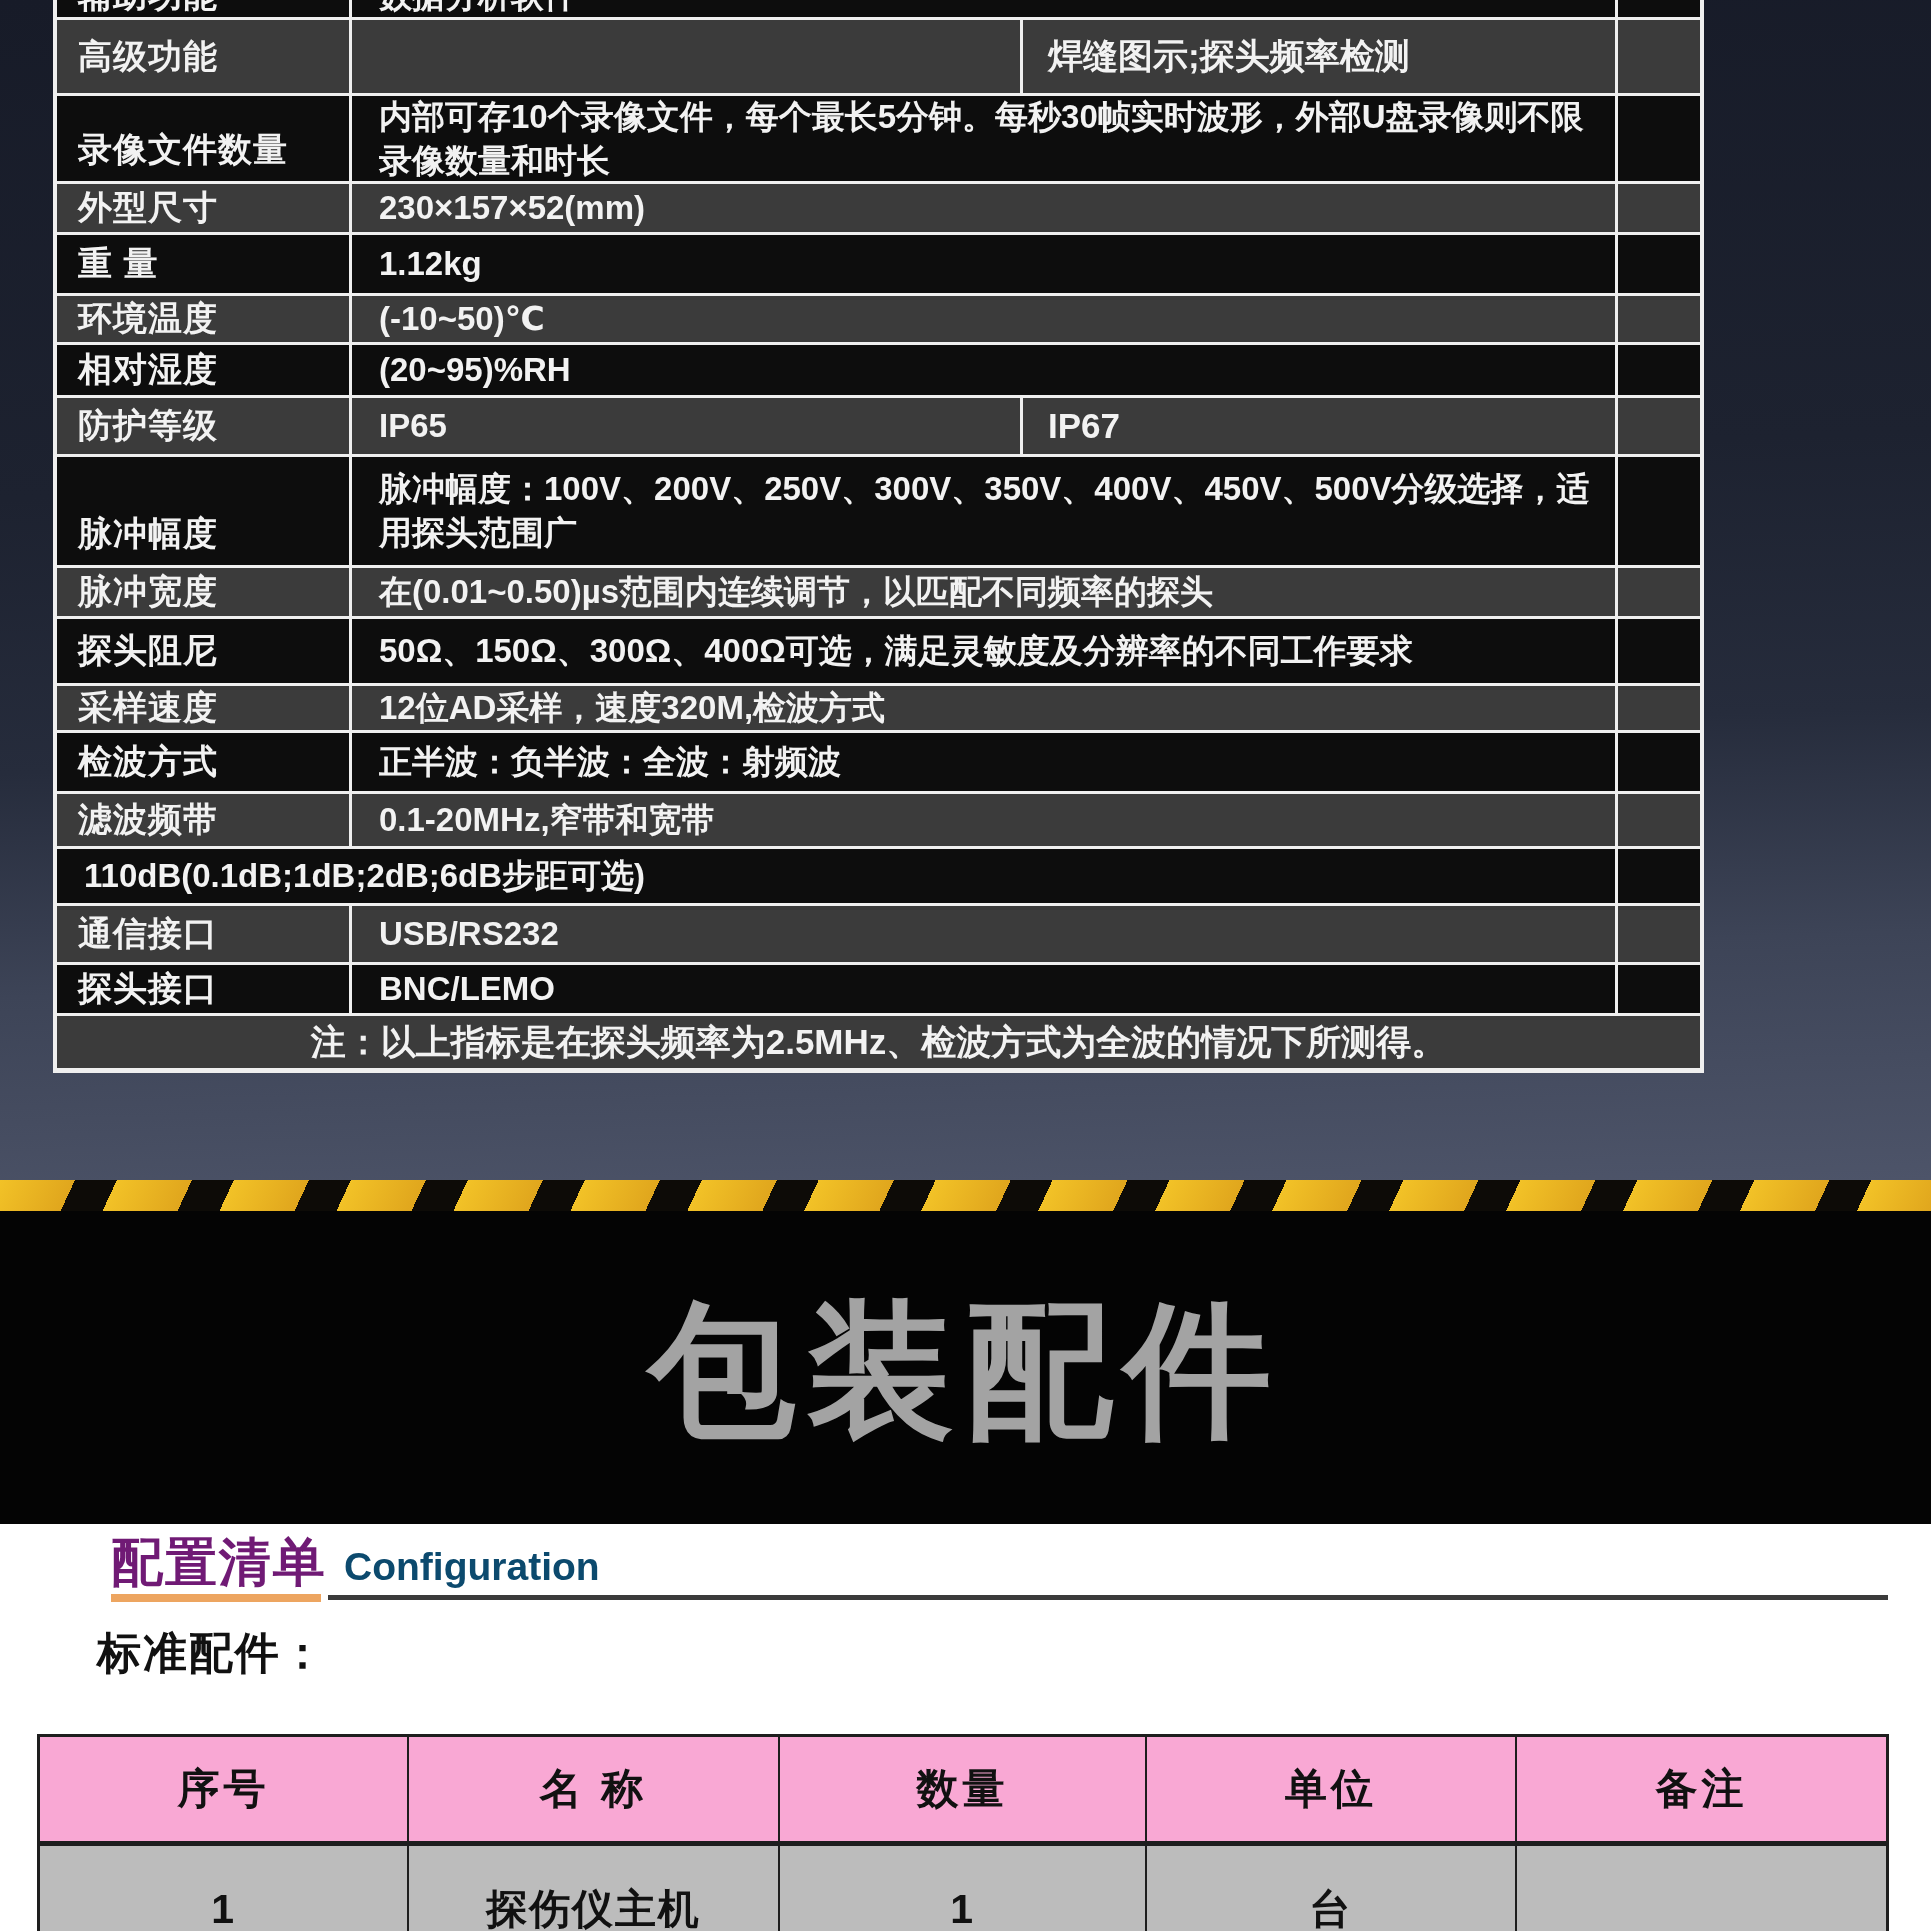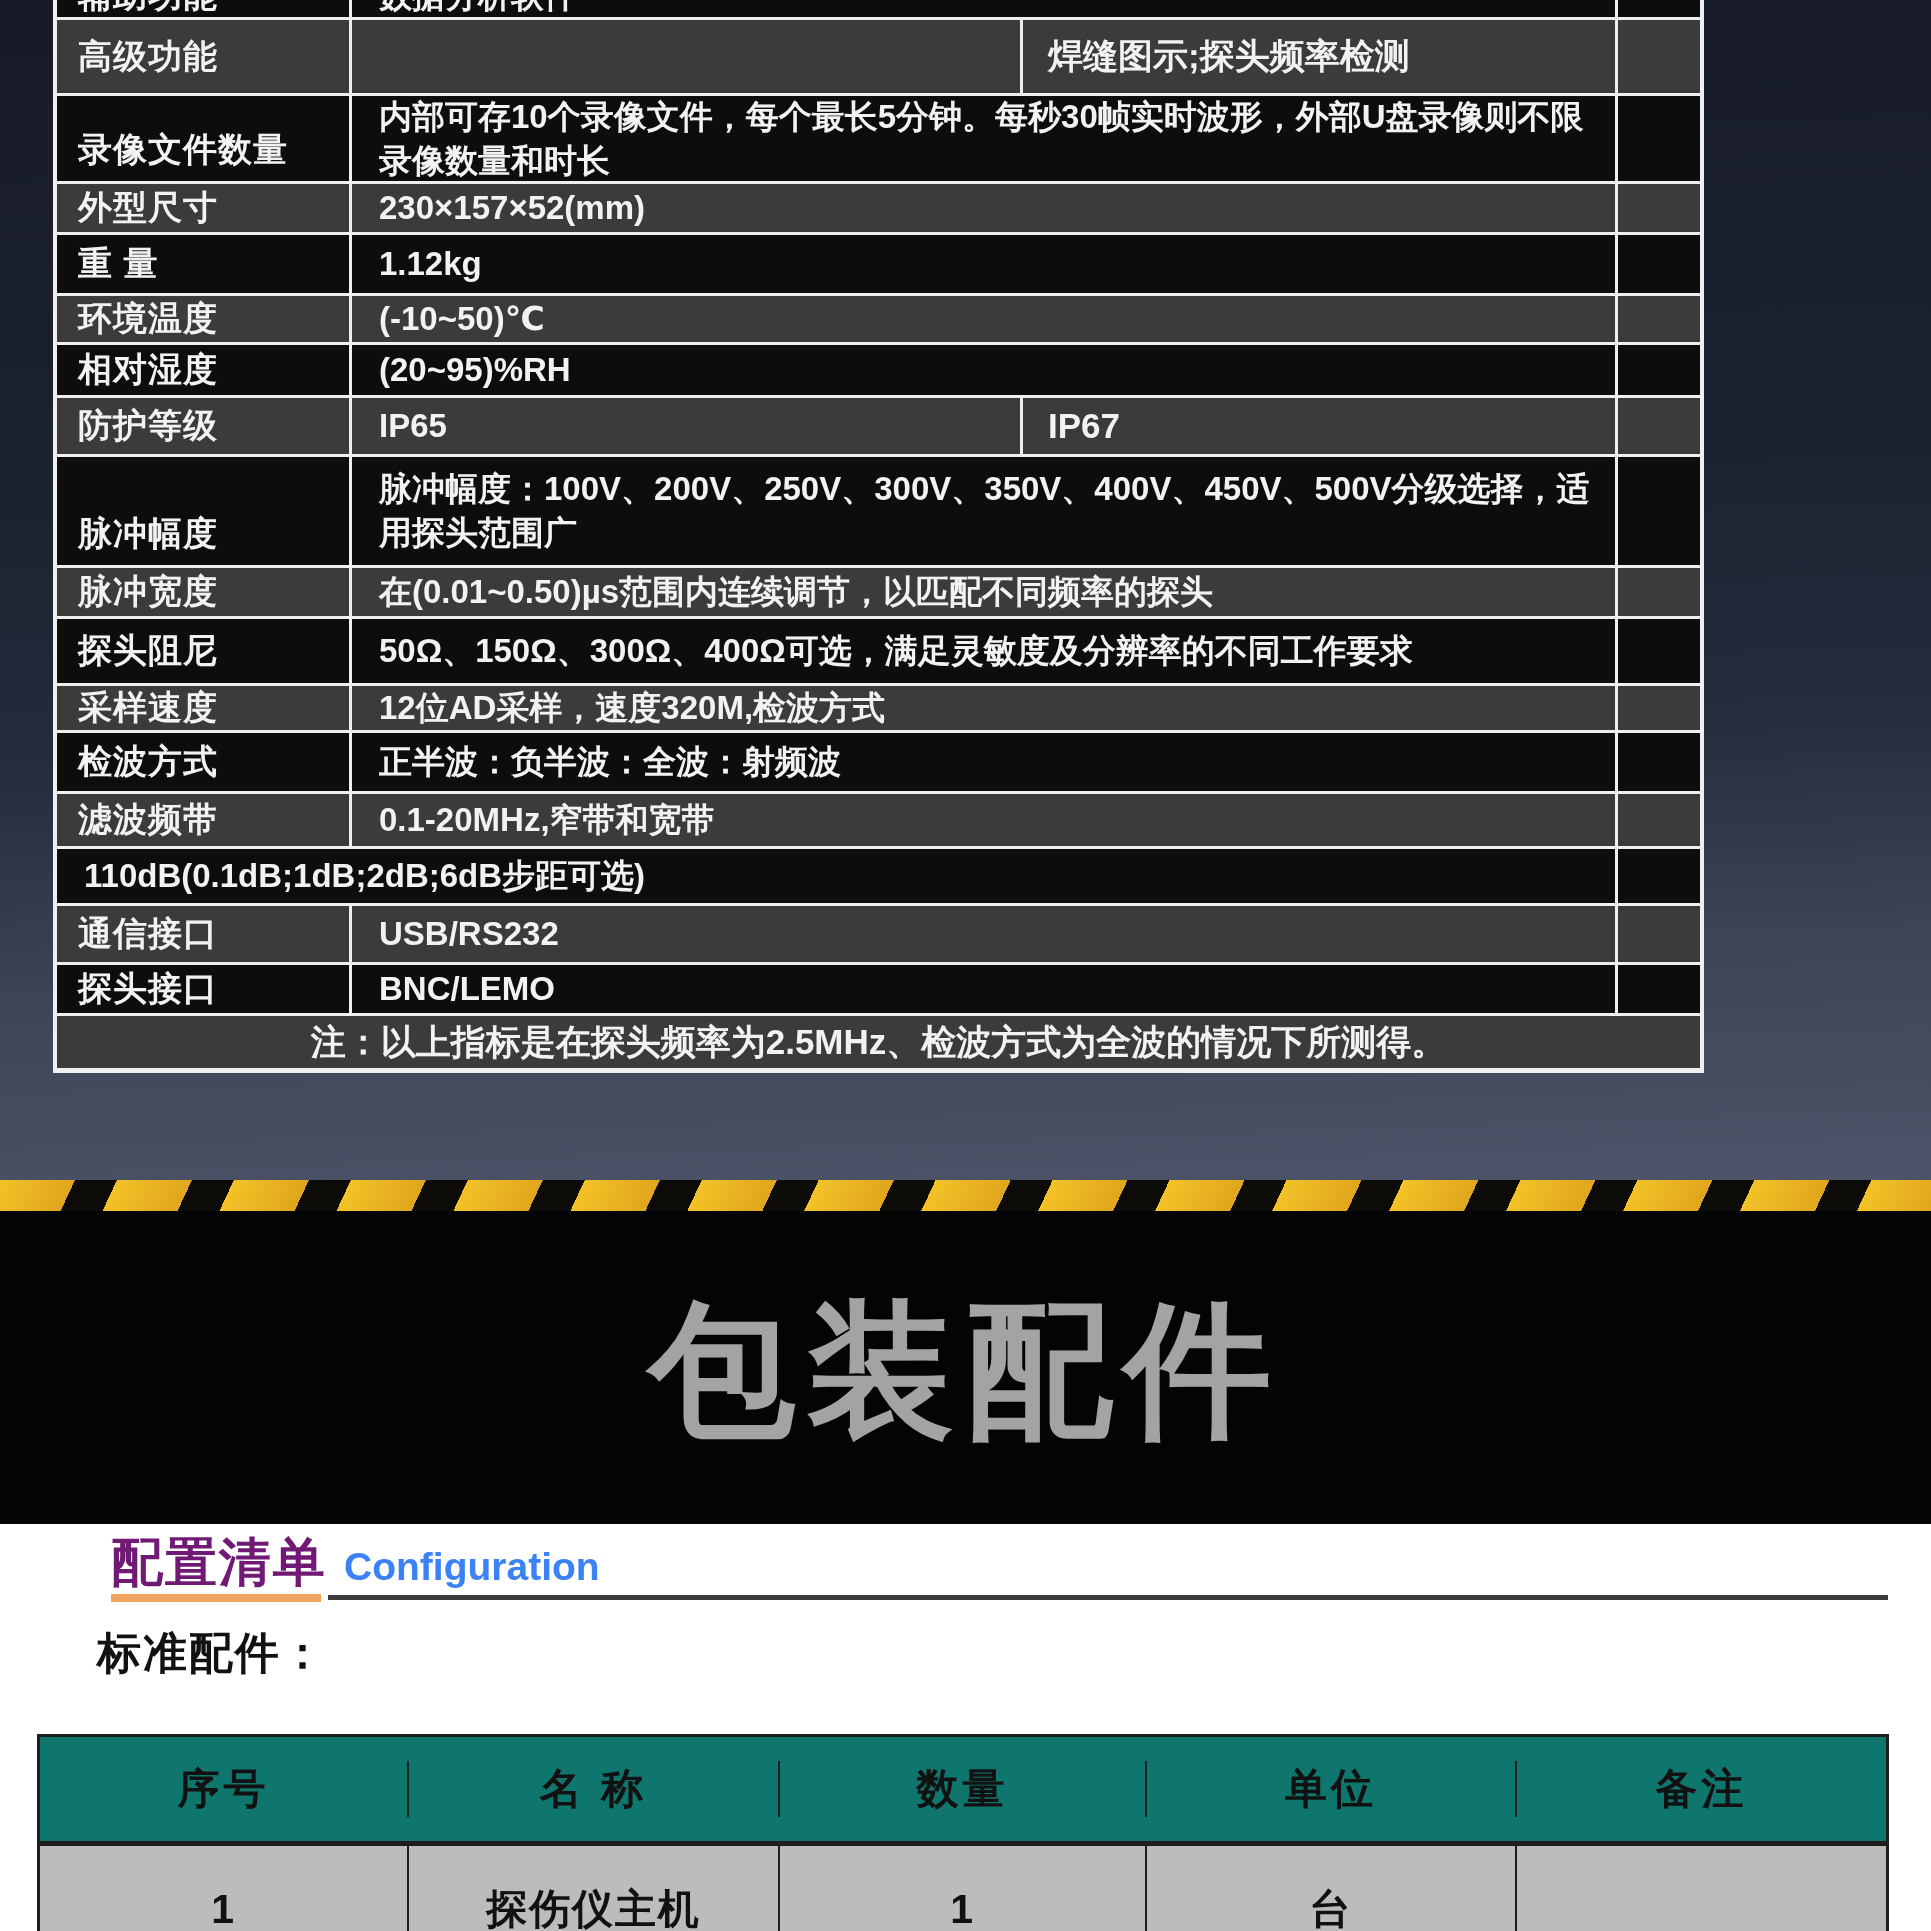--- a/index.html
+++ b/index.html
@@ -50,31 +50,31 @@
     display:flex;align-items:center;justify-content:center;
   }
   .banner-title{
     color:#a3a3a3;font-size:147px;font-weight:700;letter-spacing:11.6px;line-height:1;
     padding-top:5.8px;
   }
   
   .white-section{position:absolute;left:0;top:1524px;width:1931px;height:407px;background:#ffffff;color:#111;}
   .config-heading{position:absolute;left:111px;top:3.9px;display:flex;align-items:baseline;gap:17.4px;}
   .cfg-cn{color:#701a75;font-size:52px;font-weight:800;letter-spacing:1.9px;}
-  .cfg-en{color:#3b82f6;font-size:39px;font-weight:700;}
+  .cfg-en{color:#0c4a6e;font-size:39px;font-weight:700;}
   .rule-accent{position:absolute;left:111px;top:70px;width:210px;height:7.7px;background:#eda560;}
   .rule-dark{position:absolute;left:328px;top:71px;width:1560px;height:4.8px;background:#3b3b3b;}
   .std-label{position:absolute;left:97px;top:100px;font-size:44px;font-weight:800;letter-spacing:1.9px;}
   
   .acc-table{
     position:absolute;left:37px;top:210px;width:1852px;
     border:3.9px solid #1e1e1e;box-sizing:border-box;
   }
   .acc-row{display:flex;}
-  .acc-head{background:#0f766e;height:104px;border-bottom:5.8px solid #1e1e1e;align-items:center;}
+  .acc-head{background:#f9a8d4;height:104px;border-bottom:5.8px solid #1e1e1e;}
   .acc-data{background:#bcbcbc;height:126px;}
   .acc-cell{box-sizing:border-box;display:flex;align-items:center;justify-content:center;
     border-right:2.9px solid #1e1e1e;font-weight:700;}
   .acc-cell:last-child{border-right:none;}
   .acc-head .acc-cell{font-size:42px;letter-spacing:3.9px;}
   .acc-data .acc-cell{font-size:41px;letter-spacing:1.9px;}
   .c1{flex:0 0 369px}.c2{flex:0 0 371px}.c3{flex:0 0 367px}.c4{flex:0 0 370px}.c5{flex:1 1 auto}
 </style>
 </head>
 <body>

